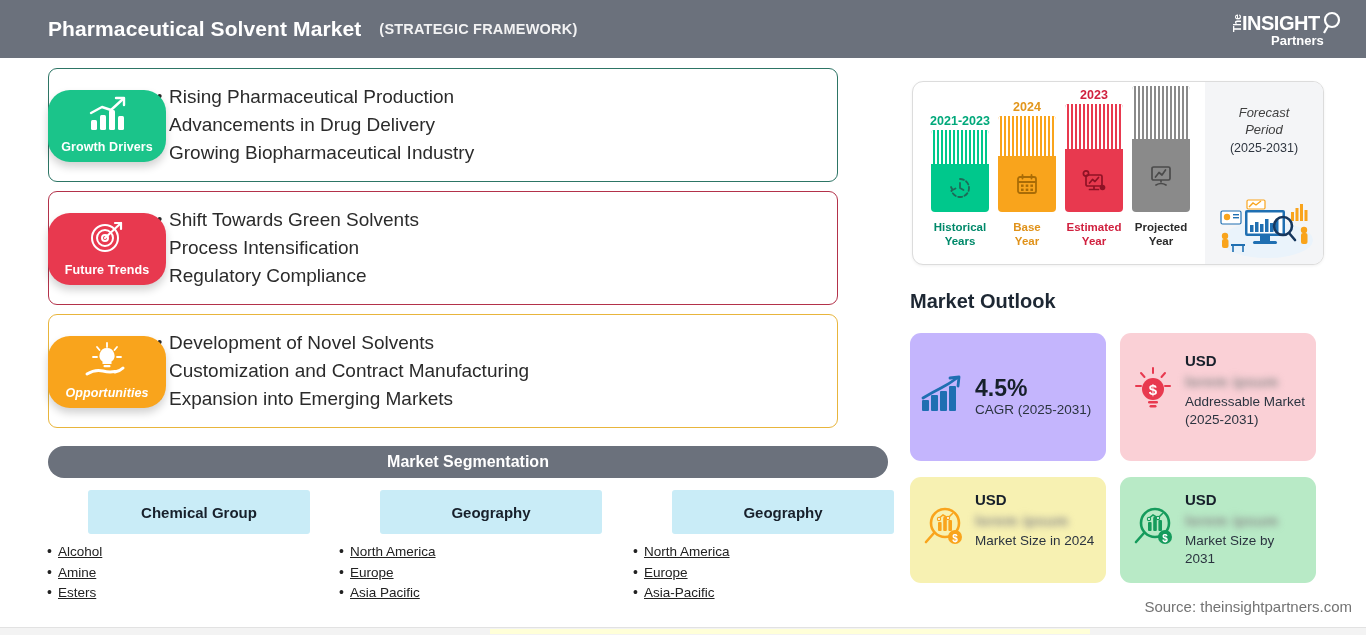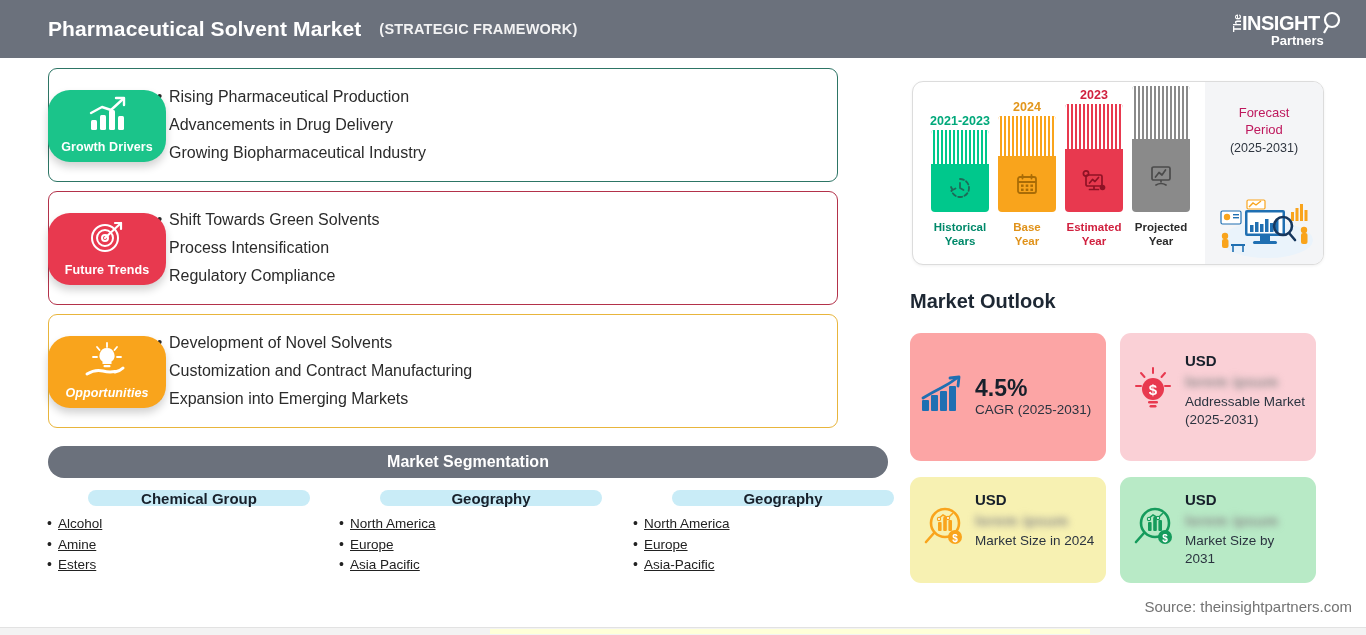--- a/index.html
+++ b/index.html
@@ -79,21 +79,21 @@
   .fact-box.green  { border-color: #2d7565; }
   .fact-box.red    { border-color: #b3324a; }
   .fact-box.orange { border-color: #e8b53c; }
 
   .fact-box ul {
     margin: 0;
     padding: 0;
     list-style: none;
   }
   .fact-box li {
-    font-size: 16px;
+    font-size: 19px;
     color: #2b2b2b;
     line-height: 28px;
     position: relative;
     padding-left: 12px;
   }
   .fact-box li:before {
     content: "\2022";
     position: absolute;
     left: 0;
     top: -1px;
@@ -149,23 +149,23 @@
   }
   .seg-cols {
     position: absolute;
     left: 40px;
     width: 856px;
     display: flex;
     gap: 22px;
   }
   .seg-col { width: 270px; }
   .seg-head {
-    height: 16px;
+    height: 44px;
     background: #c9ecf7;
-    border-radius: 8px;
+    border-radius: 3px;
     font-size: 15px;
     font-weight: bold;
     color: #17202b;
     display: flex;
     align-items: center;
     justify-content: center;
     margin-left: 48px;
   }
   .seg-list {
     margin: 8px 0 0 0;
@@ -262,22 +262,23 @@
     right: 0; top: 0;
     width: 118px;
     height: 182px;
     background: #f4f5f7;
     box-sizing: border-box;
     padding-top: 22px;
     text-align: center;
   }
   .fc-side .l1, .fc-side .l2 {
     font-size: 13px;
-    color: #be185d;
+    color: #404040;
     line-height: 17px;
+    font-style: italic;
   }
   .fc-side .l3 {
     font-size: 12.5px;
     color: #2f3640;
     margin-top: 3px;
   }
   .fc-illus {
     position: absolute;
     left: 4px;
     bottom: 4px;
@@ -323,21 +324,21 @@
   .blurred {
     font-size: 15px;
     font-weight: bold;
     color: #8a8a8a;
     line-height: 22px;
     filter: blur(3.6px);
     -webkit-filter: blur(3.6px);
     letter-spacing: .4px;
     user-select: none;
   }
-  .kpi-cagr    { left: 10px;  top: 275px; width: 196px; height: 128px; background: #fca5a5; }
+  .kpi-cagr    { left: 10px;  top: 275px; width: 196px; height: 128px; background: #c4b5fd; }
   .kpi-tam     { left: 220px; top: 275px; width: 196px; height: 128px; background: #fad0d6; align-items: flex-start; padding-top: 18px; }
   .kpi-size24  { left: 10px;  top: 419px; width: 196px; height: 106px; background: #f7f1b2; align-items: flex-start; padding-top: 13px; }
   .kpi-size31  { left: 220px; top: 419px; width: 196px; height: 106px; background: #b8eac6; align-items: flex-start; padding-top: 13px; }
   .kpi-tam .kicon, .kpi-size24 .kicon, .kpi-size31 .kicon { margin-top: 14px; }
 
   .source {
     position: absolute;
     right: 14px;
     top: 540px;
     font-size: 15px;

